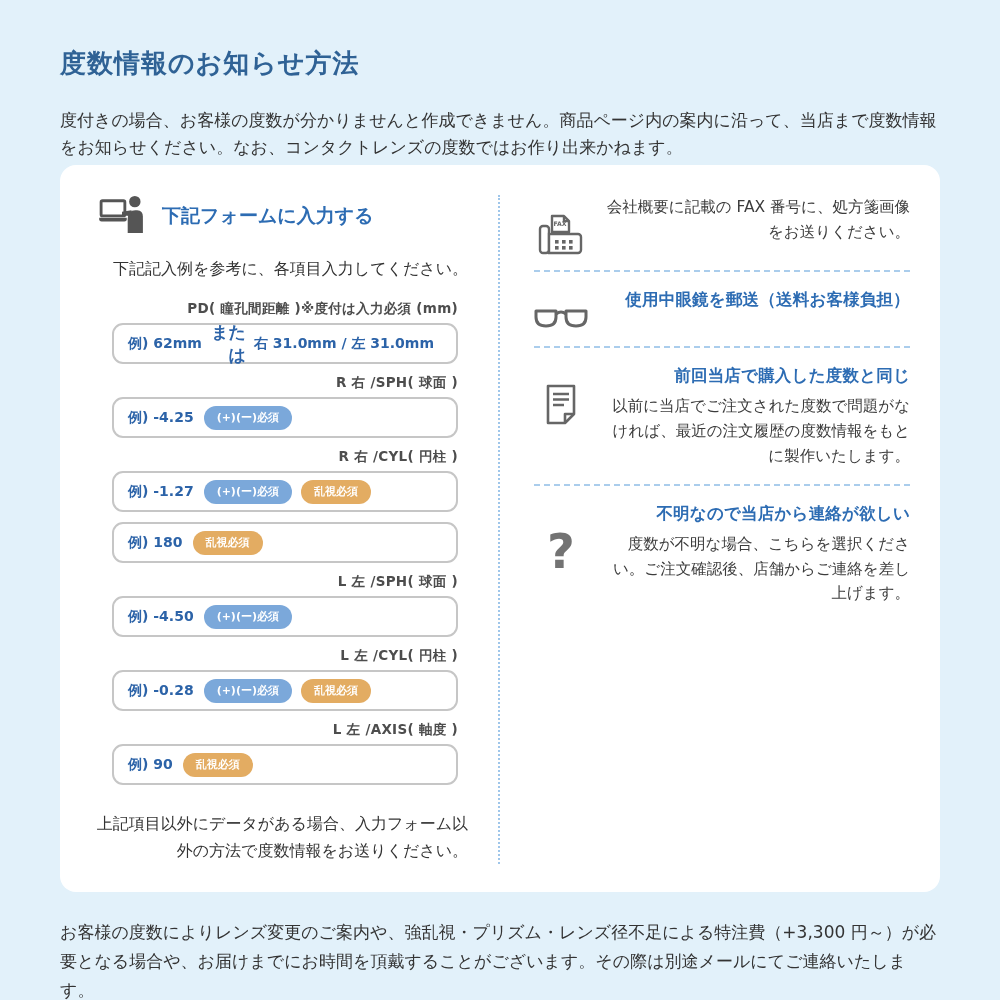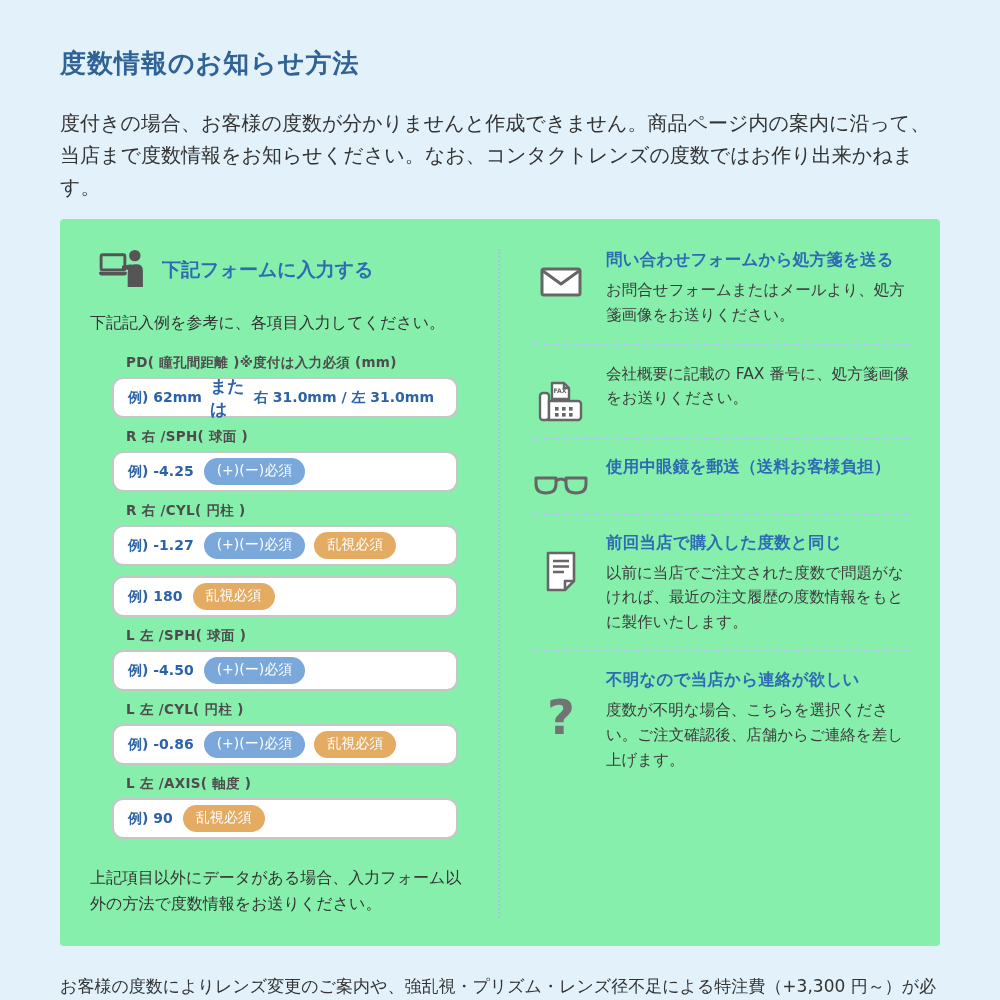--- a/index.html
+++ b/index.html
@@ -12,33 +12,34 @@
   }
   .wrap { padding:46px 60px 0 60px; }
   .page-title {
     color:#2f6295;
     font-size:26px;
     font-weight:bold;
     letter-spacing:1px;
     margin-bottom:26px;
   }
   .intro {
-    font-size:20px;
+    font-size:17px;
     line-height:1.6;
     color:#333;
-    margin-bottom:16px;
+    margin-bottom:4px;
     width:880px;
   }
   .card {
     width:880px;
     min-height:718px;
-    background:#86efac;
-    border-radius:4px;
+    background:#ffffff;
+    border-radius:16px;
     display:flex;
     padding:30px 0 28px 0;
+    text-align:right;
   }
   .col-left {
     width:440px;
     padding:0 30px 0 30px;
     border-right:2px dotted #9fc6ea;
   }
   .col-right {
     width:440px;
     padding:0 30px 0 34px;
   }
@@ -65,22 +66,22 @@
     gap:10px;
     padding:0 12px 0 14px;
     margin-bottom:10px;
   }
   .field-example { color:#2c63a8; font-size:14px; font-weight:bold; white-space:nowrap; }
   .field-example-small { color:#2c63a8; font-size:17px; font-weight:bold; margin:9px -2px; }
   .badge {
     display:inline-block;
     border-radius:999px;
     color:#fff;
-    font-size:14px;
-    font-weight:normal;
+    font-size:11px;
+    font-weight:bold;
     padding:4px 13px 5px 13px;
     white-space:nowrap;
   }
   .badge-blue { background:#7ba8da; }
   .badge-orange { background:#e3ac62; }
   .form-note { font-size:16px; line-height:1.65; color:#333; margin-top:26px; }
   
   .method { display:flex; gap:18px; align-items:flex-start; }
   .method + .method-sep { border-bottom:2px dashed #aacdec; margin:15px 0 17px 0; }
   .method-icon {
@@ -182,21 +183,21 @@
 
       <span style="display:flex;gap:9px;align-items:center;">
                 <span class="badge badge-blue">(+)(ー)必須</span>
               </span>
     </div>
   </div>
 
   <div>
     <div class="field-label">L 左 /CYL( 円柱 )</div>
     <div class="field-box">
-      <span class="field-example">例) -0.86</span>
+      <span class="field-example">例) -0.28</span>
 
       <span style="display:flex;gap:9px;align-items:center;">
                 <span class="badge badge-blue">(+)(ー)必須</span>
                 <span class="badge badge-orange">乱視必須</span>
               </span>
     </div>
   </div>
 
   <div>
     <div class="field-label">L 左 /AXIS( 軸度 )</div>
@@ -207,32 +208,20 @@
                 <span class="badge badge-orange">乱視必須</span>
               </span>
     </div>
   </div>
 </div>
 
       <p class="form-note">上記項目以外にデータがある場合、入力フォーム以外の方法で度数情報をお送りください。</p>
     </div>
 
     <div class="col-right" id="methods-container">
-  <div class="method">
-    <div class="method-icon">
-            <svg width="42" height="30" viewBox="0 0 42 30">
-              <rect x="2" y="2" width="38" height="26" rx="2" fill="#fff" stroke="#666" stroke-width="3"></rect>
-              <path d="M3 4 L21 17 L39 4" fill="none" stroke="#666" stroke-width="3" stroke-linejoin="round"></path>
-            </svg>
-          </div>
-    <div class="method-text">
-      <div class="method-title">問い合わせフォームから処方箋を送る</div>
-      <div class="method-body">お問合せフォームまたはメールより、処方箋画像をお送りください。</div>
-    </div>
-  </div>
 <div class="method-sep"></div>
   <div class="method">
     <div class="method-icon">
             <svg width="46" height="42" viewBox="0 0 46 42">
               <path d="M14 3 h12 l5 5 v11 h-17 z" fill="#fff" stroke="#666" stroke-width="2.4" stroke-linejoin="round"></path>
               <path d="M26 3 v5 h5" fill="none" stroke="#666" stroke-width="2.4"></path>
               <text x="15.5" y="13" font-size="6.2" font-weight="bold" fill="#666" font-family="DejaVu Sans, sans-serif">FAX</text>
               <rect x="2" y="13" width="9" height="27" rx="3" fill="#fff" stroke="#666" stroke-width="2.4"></rect>
               <path d="M11 21 h29 a3 3 0 0 1 3 3 v13 a3 3 0 0 1 -3 3 h-29 z" fill="#fff" stroke="#666" stroke-width="2.4"></path>
               <g fill="#666">

